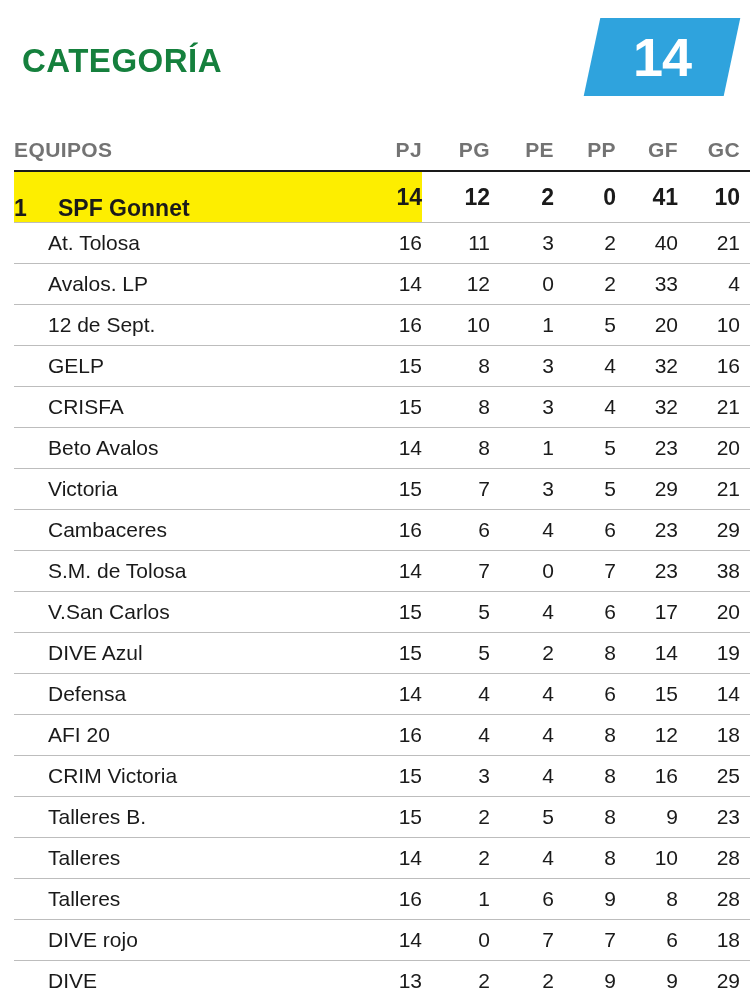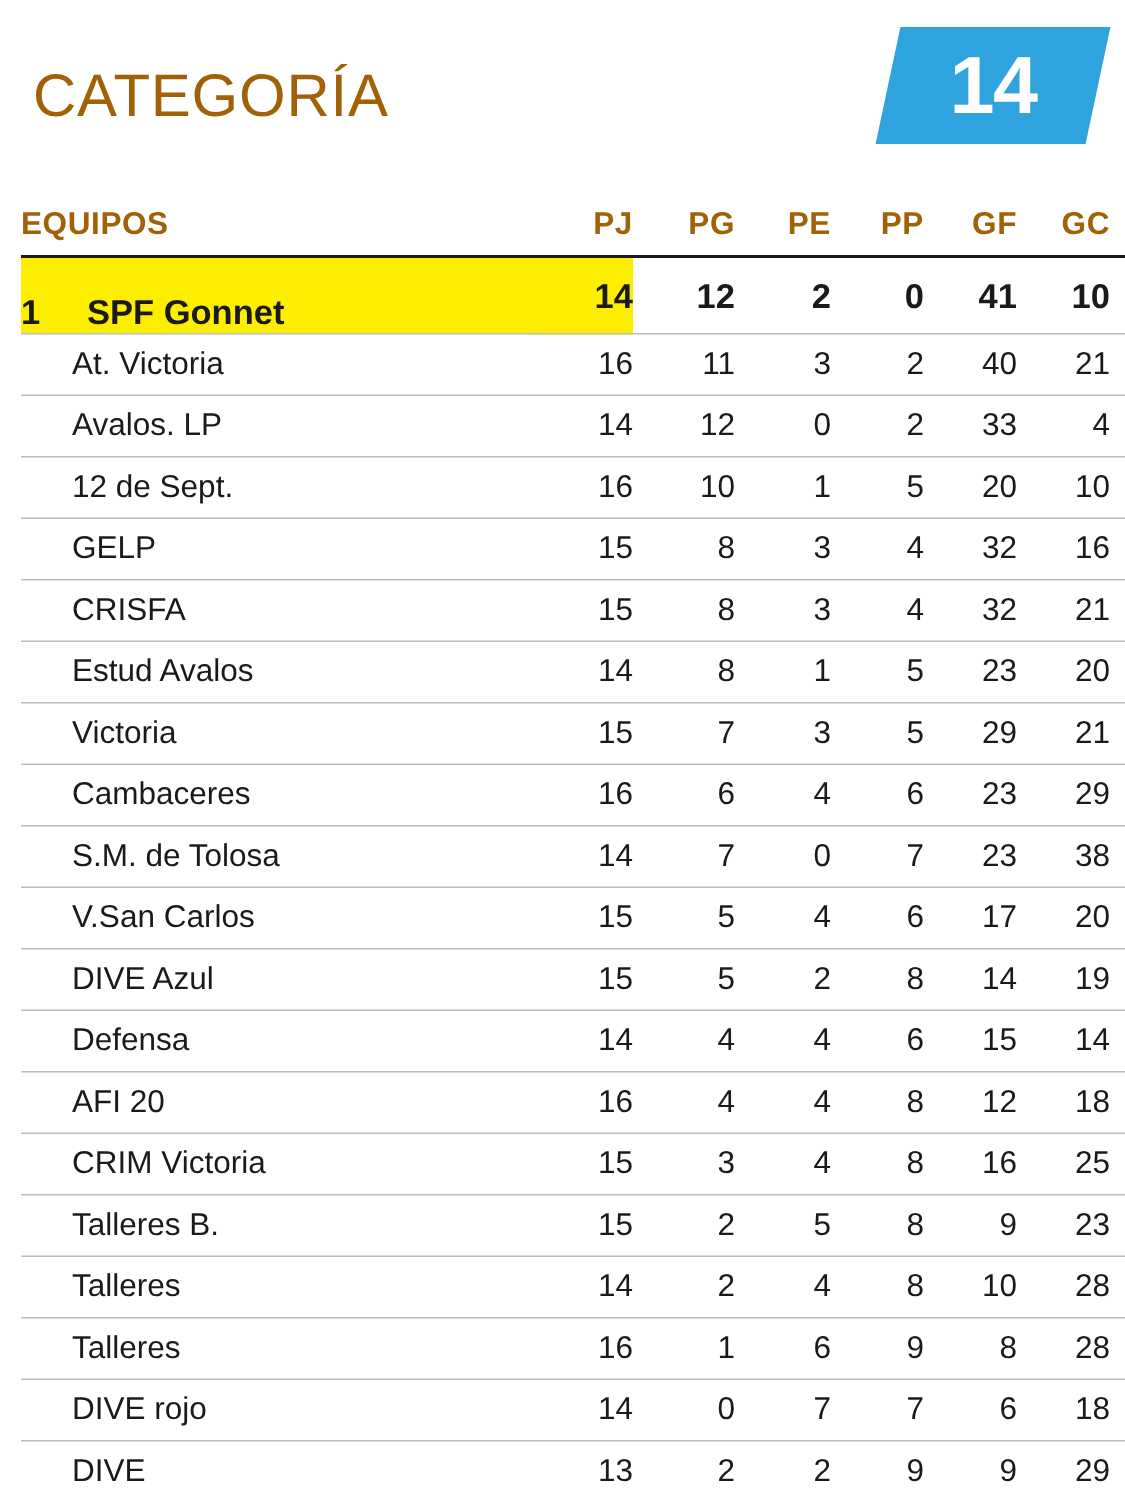--- a/index.html
+++ b/index.html
@@ -26,24 +26,24 @@
   .header {
     position: relative;
     height: 130px;
     padding: 0 18px;
     box-sizing: border-box;
   }
   .title {
     position: absolute;
     left: 22px;
     top: 42px;
-    font-size: 40px;
-    font-weight: normal;
+    font-size: 33px;
+    font-weight: bold;
     letter-spacing: 0.5px;
-    color: #a16207;
+    color: #15803d;
     font-family: "Liberation Sans", sans-serif;
   }
   .badge {
     position: absolute;
     right: 18px;
     top: 18px;
     width: 140px;
     height: 78px;
     background: #2fa3dd;
     transform: skewX(-12deg);
@@ -81,21 +81,21 @@
     height: 40px;
     vertical-align: middle;
     font-family: "Liberation Sans", sans-serif;
   }
   thead th {
     font-weight: bold;
     font-size: 19px;
     letter-spacing: 0.4px;
     padding-bottom: 6px;
     border-bottom: 2px solid #1a1a1a;
-    color: #a16207;
+    color: #737373;
   }
   th.col-team, td.col-team {
     text-align: left;
     padding-left: 4px;
   }
   th.col-num, td.col-num {
     text-align: right;
     padding-right: 14px;
   }
   tbody tr {
@@ -171,21 +171,21 @@
             <td class="col-team hl-bg"><span class="rank">1</span><span class="team-name">SPF Gonnet</span></td>
             <td class="col-num hl-bg">14</td>
             <td class="col-num">12</td>
             <td class="col-num">2</td>
             <td class="col-num">0</td>
             <td class="col-num">41</td>
             <td class="col-num">10</td>
             <td class="col-num">26</td>
           </tr>
           <tr>
-            <td class="col-team"><span class="rank"></span><span class="team-name">At. Victoria</span></td>
+            <td class="col-team"><span class="rank"></span><span class="team-name">At. Tolosa</span></td>
             <td class="col-num">16</td>
             <td class="col-num">11</td>
             <td class="col-num">3</td>
             <td class="col-num">2</td>
             <td class="col-num">40</td>
             <td class="col-num">21</td>
             <td class="col-num">25</td>
           </tr>
           <tr>
             <td class="col-team"><span class="rank"></span><span class="team-name">Avalos. LP</span></td>
@@ -221,21 +221,21 @@
             <td class="col-team"><span class="rank"></span><span class="team-name">CRISFA</span></td>
             <td class="col-num">15</td>
             <td class="col-num">8</td>
             <td class="col-num">3</td>
             <td class="col-num">4</td>
             <td class="col-num">32</td>
             <td class="col-num">21</td>
             <td class="col-num">19</td>
           </tr>
           <tr>
-            <td class="col-team"><span class="rank"></span><span class="team-name">Estud Avalos</span></td>
+            <td class="col-team"><span class="rank"></span><span class="team-name">Beto Avalos</span></td>
             <td class="col-num">14</td>
             <td class="col-num">8</td>
             <td class="col-num">1</td>
             <td class="col-num">5</td>
             <td class="col-num">23</td>
             <td class="col-num">20</td>
             <td class="col-num">17</td>
           </tr>
           <tr>
             <td class="col-team"><span class="rank"></span><span class="team-name">Victoria</span></td>

